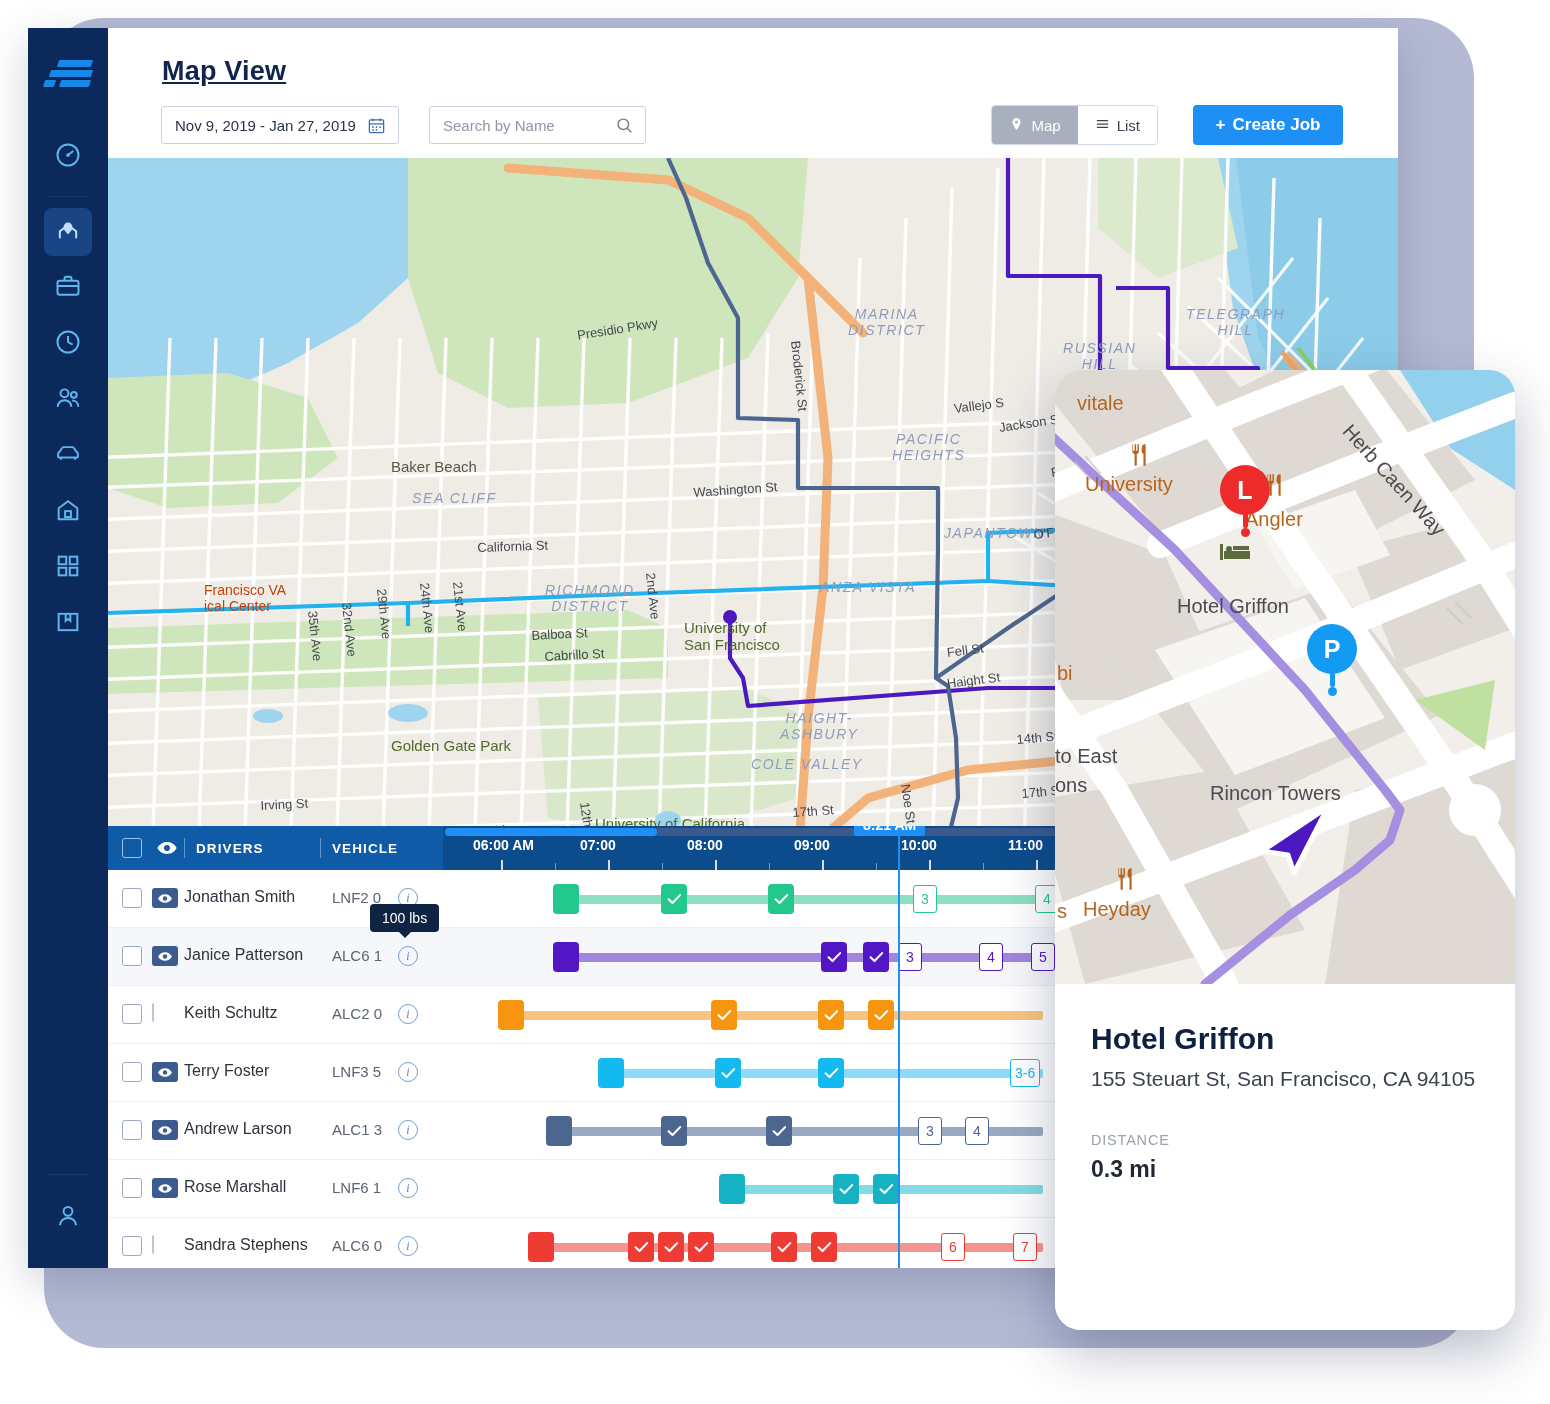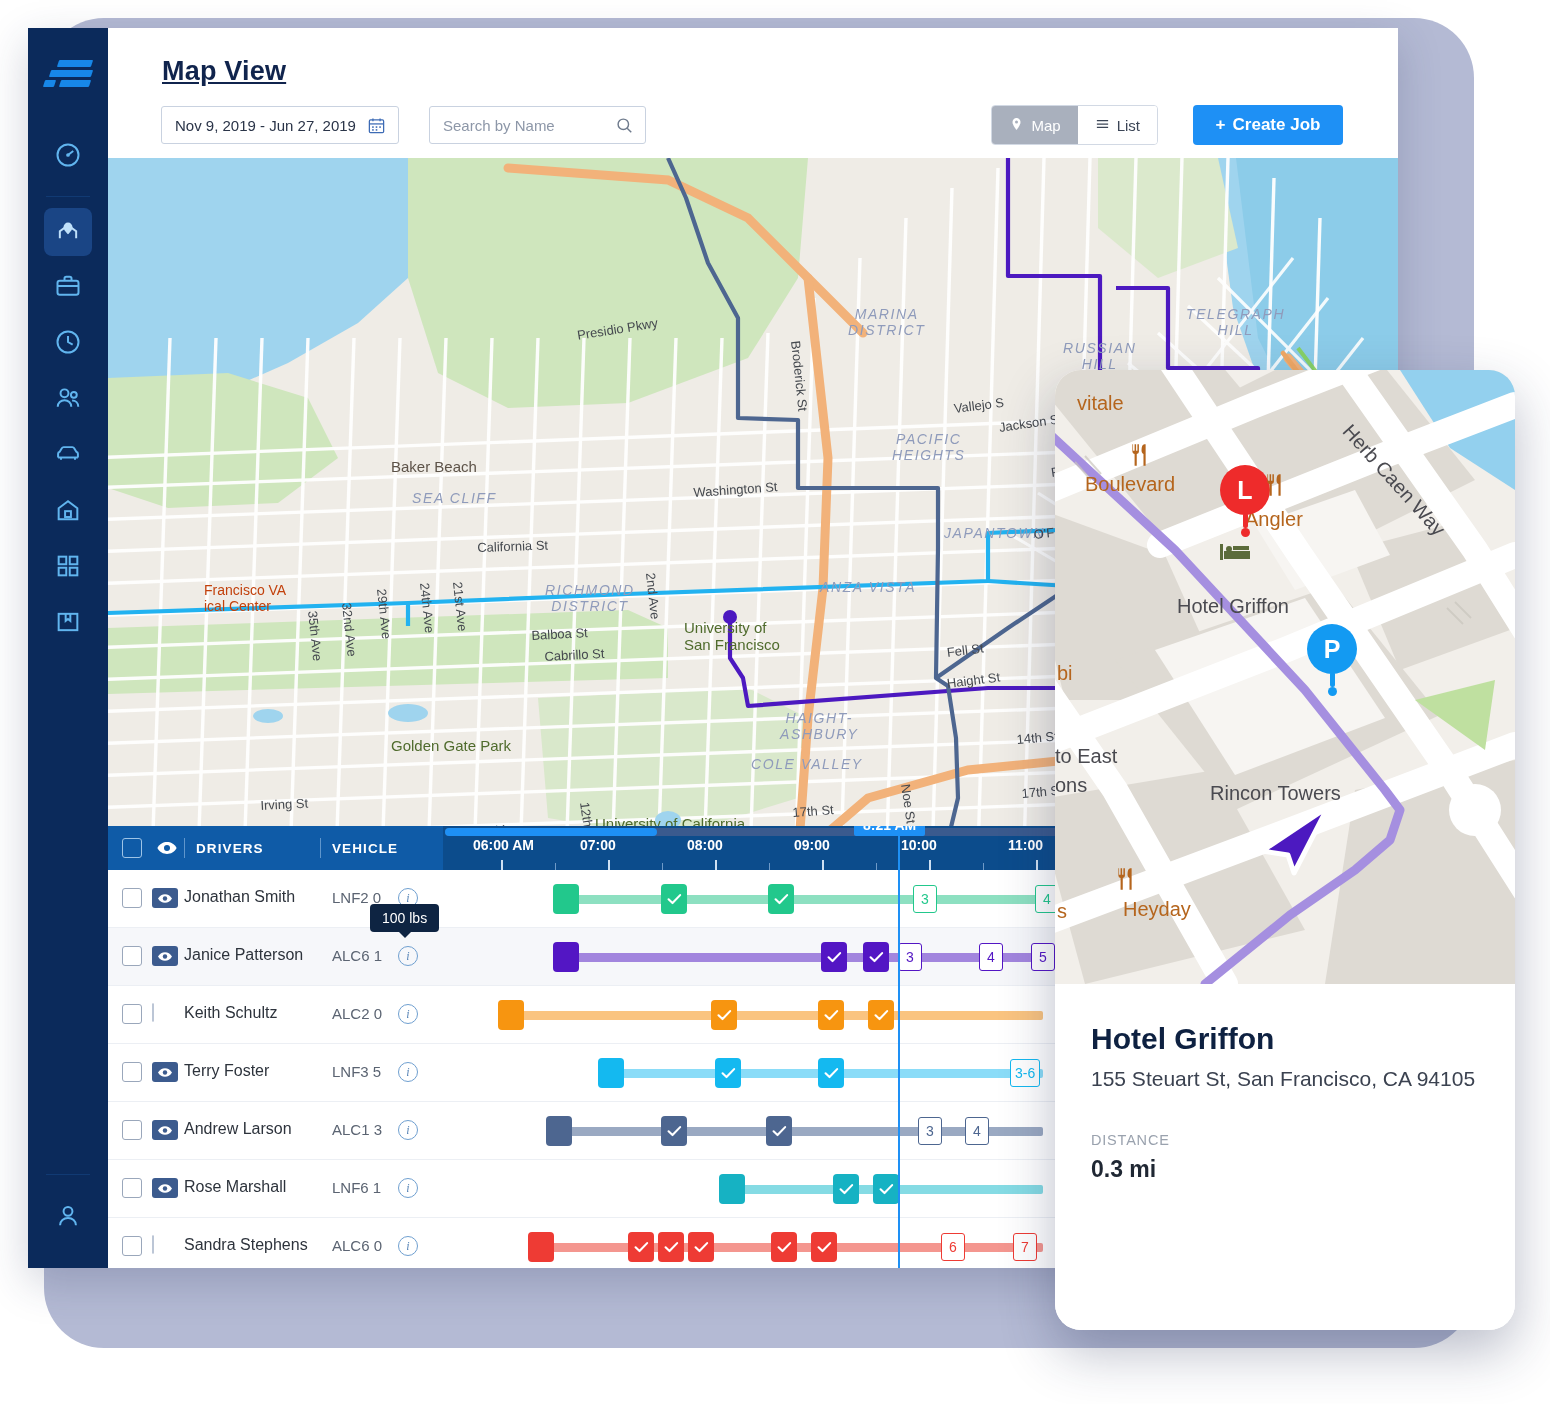--- a/index.html
+++ b/index.html
@@ -313,21 +313,21 @@
               <path d="M5.2 20c0-3.7 3-6.2 6.8-6.2s6.8 2.5 6.8 6.2"></path>
             </svg>
         </span>
       </div>
     </div>
 
     <div class="header">
       <div class="page-title">Map View</div>
 
       <div class="date-box">
-        <span class="txt">Nov 9, 2019 - Jun 27, 2019</span>
+        <span class="txt">Nov 9, 2019 - Jan 27, 2019</span>
         <span class="cal-icon">
           <svg viewBox="0 0 24 24">
               <rect x="3" y="5" width="18" height="16" rx="1.5"></rect>
               <path d="M3 10h18"></path>
               <path d="M7.5 3v3.5M16.5 3v3.5"></path>
               <rect x="6.5" y="13" width="2" height="2" fill="#3d6bb5" stroke="none"></rect>
               <rect x="11" y="13" width="2" height="2" fill="#3d6bb5" stroke="none"></rect>
               <rect x="15.5" y="13" width="2" height="2" fill="#3d6bb5" stroke="none"></rect>
               <rect x="6.5" y="16.6" width="2" height="2" fill="#3d6bb5" stroke="none"></rect>
               <rect x="11" y="16.6" width="2" height="2" fill="#3d6bb5" stroke="none"></rect>
@@ -880,29 +880,29 @@
           <path d="M20,92 L36,110"></path>
             <path d="M30,86 L46,104"></path>
           <path d="M392,238 L408,254"></path>
             <path d="M400,232 L416,248"></path>
         </g>
       </svg>
 
       
       <div id="mini-labels">
           <div class="mini-lbl" style="left: 22px; top: 22px; font-size: 20px; color: rgb(181, 101, 29);">vitale</div>
-          <div class="mini-lbl" style="left: 30px; top: 103px; font-size: 20px; color: rgb(181, 101, 29);">Boulevard</div>
+          <div class="mini-lbl" style="left: 30px; top: 103px; font-size: 20px; color: rgb(181, 101, 29);">University</div>
           <div class="mini-lbl" style="left: 190px; top: 138px; font-size: 20px; color: rgb(181, 101, 29);">Angler</div>
           <div class="mini-lbl" style="left: 300px; top: 50px; font-size: 20px; color: rgb(74, 74, 80); transform: rotate(48deg); transform-origin: left top;">Herb Caen Way</div>
           <div class="mini-lbl" style="left: 122px; top: 225px; font-size: 20px; color: rgb(74, 74, 80);">Hotel Griffon</div>
           <div class="mini-lbl" style="left: 2px; top: 292px; font-size: 20px; color: rgb(181, 101, 29);">bi</div>
           <div class="mini-lbl" style="left: 0px; top: 375px; font-size: 20px; color: rgb(74, 74, 80);">to East</div>
           <div class="mini-lbl" style="left: 0px; top: 404px; font-size: 20px; color: rgb(74, 74, 80);">ons</div>
           <div class="mini-lbl" style="left: 155px; top: 412px; font-size: 20px; color: rgb(74, 74, 80);">Rincon Towers</div>
-          <div class="mini-lbl" style="left: 28px; top: 528px; font-size: 20px; color: rgb(181, 101, 29); margin-left: 40px;">Heyday</div>
+          <div class="mini-lbl" style="left: 28px; top: 528px; font-size: 20px; color: rgb(181, 101, 29);">Heyday</div>
           <div class="mini-lbl" style="left: 2px; top: 530px; font-size: 20px; color: rgb(181, 101, 29);">s</div>
           <div class="pin" style="left: 165px; top: 95px; background: rgb(238, 43, 43);">L</div>
           <div class="pin-dot" style="left: 186px; top: 158px; background: rgb(238, 43, 43);"></div>
           <div class="pin" style="left: 252px; top: 254px; background: rgb(19, 154, 242);">P</div>
           <div class="pin-dot" style="left: 273px; top: 317px; background: rgb(19, 154, 242);"></div>
         </div>
 
       <div style="position:absolute; left:72px; top:72px;">
         <svg width="26" height="26" viewBox="0 0 24 24" fill="#b5651d">
           <path d="M5 2v7a2 2 0 0 0 2 2v11h2V11a2 2 0 0 0 2-2V2h-1.4v6H8.4V2H7v6H5.6V2z"></path>

